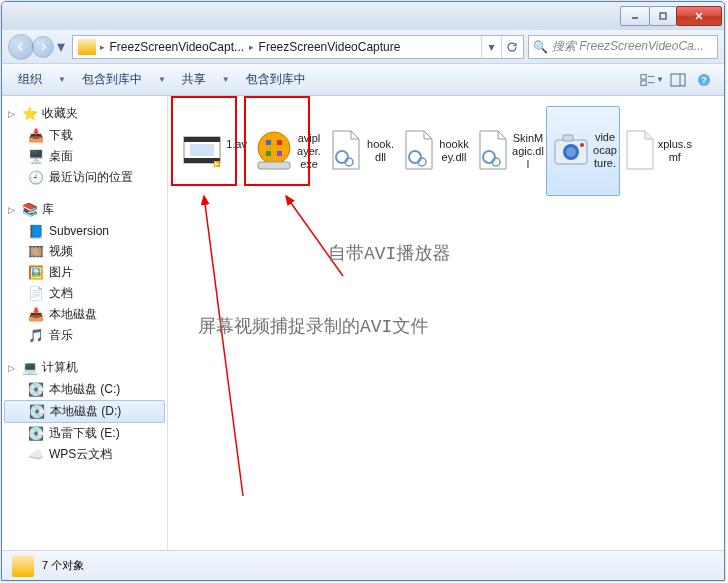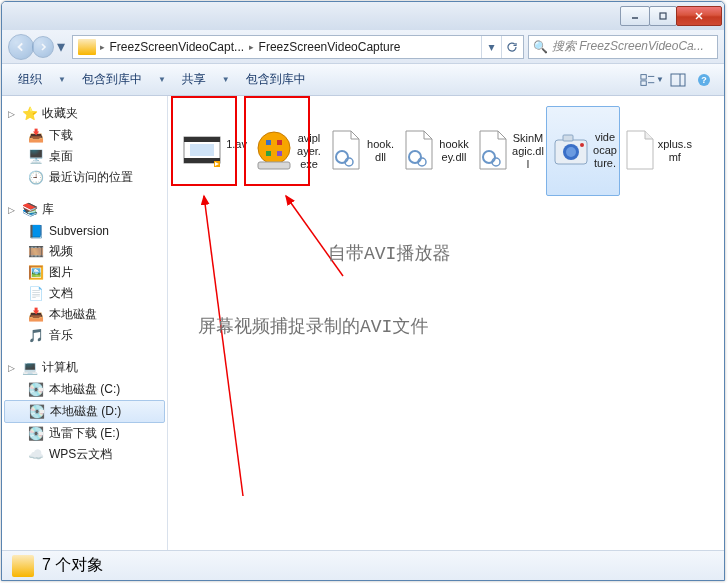--- a/index.html
+++ b/index.html
@@ -53,21 +53,21 @@
 .file-item.sel { background:linear-gradient(to bottom,#eaf3fd,#cfe4fb); border:1px solid #7db2e8; border-radius:2px;text-align:center;}
 .file-ico { width:48px; height:44px; display:flex; align-items:center; justify-content:center; margin-bottom:2px;}
 .file-label { line-height:13px; word-break:break-all; max-height:40px; overflow:hidden;}
 
 
 .red-box { position:absolute; border:2px solid #e00; pointer-events:none;}
 .anno-text { position:absolute; color:#737373; font-size:18px; font-family:Liberation Mono, monospace; pointer-events:none; white-space:nowrap;}
 .anno-arrow { position:absolute; pointer-events:none;}
 
 
-.statusbar { height:30px; background:linear-gradient(to bottom,#f3f7fc,#e5edf7); border-top:1px solid #cdd8e6; display:flex; align-items:center; padding:0 10px; font-size:16px; gap:8px;}
+.statusbar { height:30px; background:linear-gradient(to bottom,#f3f7fc,#e5edf7); border-top:1px solid #cdd8e6; display:flex; align-items:center; padding:0 10px; font-size:11px; gap:8px;}
 .status-ico { width:22px; height:22px; background:linear-gradient(to bottom,#fceabb,#f8b500); border-radius:2px;}
 </style>
 </head>
 <body>
 
 <div class="window">
 
   <div class="titlebar">
     <div class="win-btns">
       <div class="win-btn">

